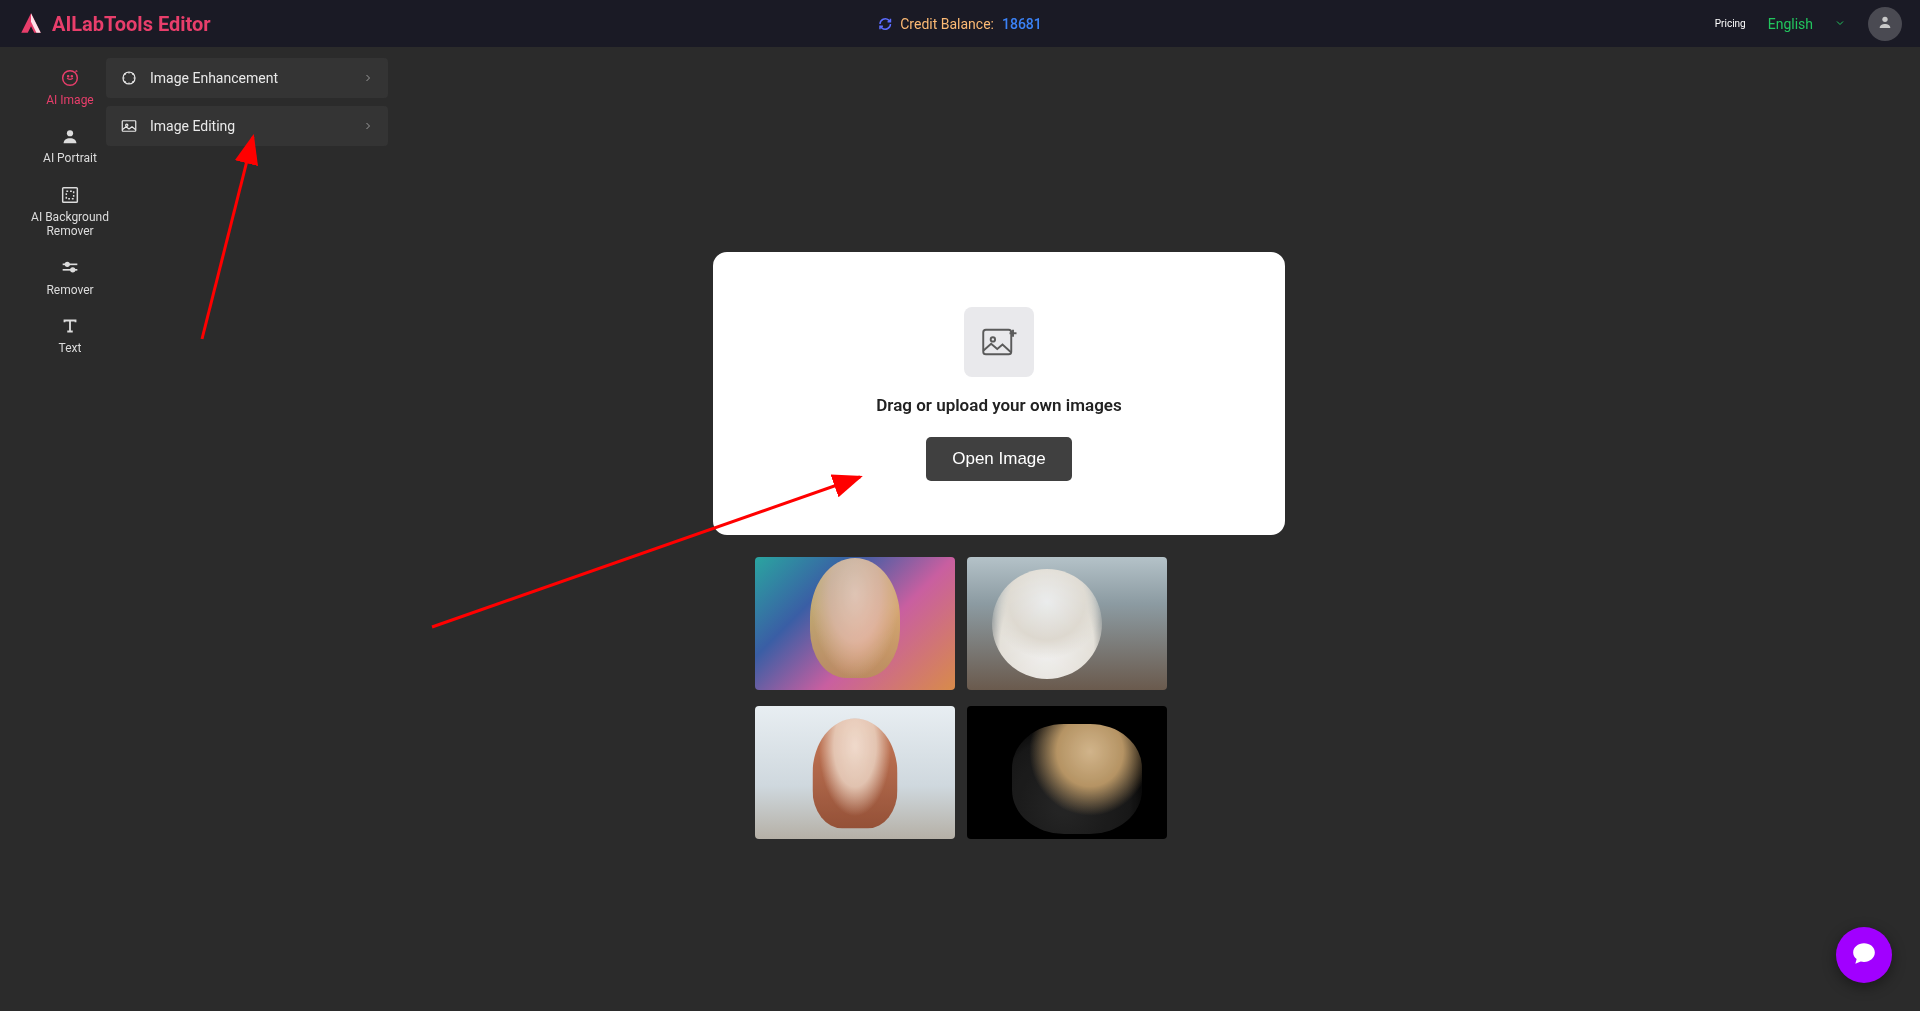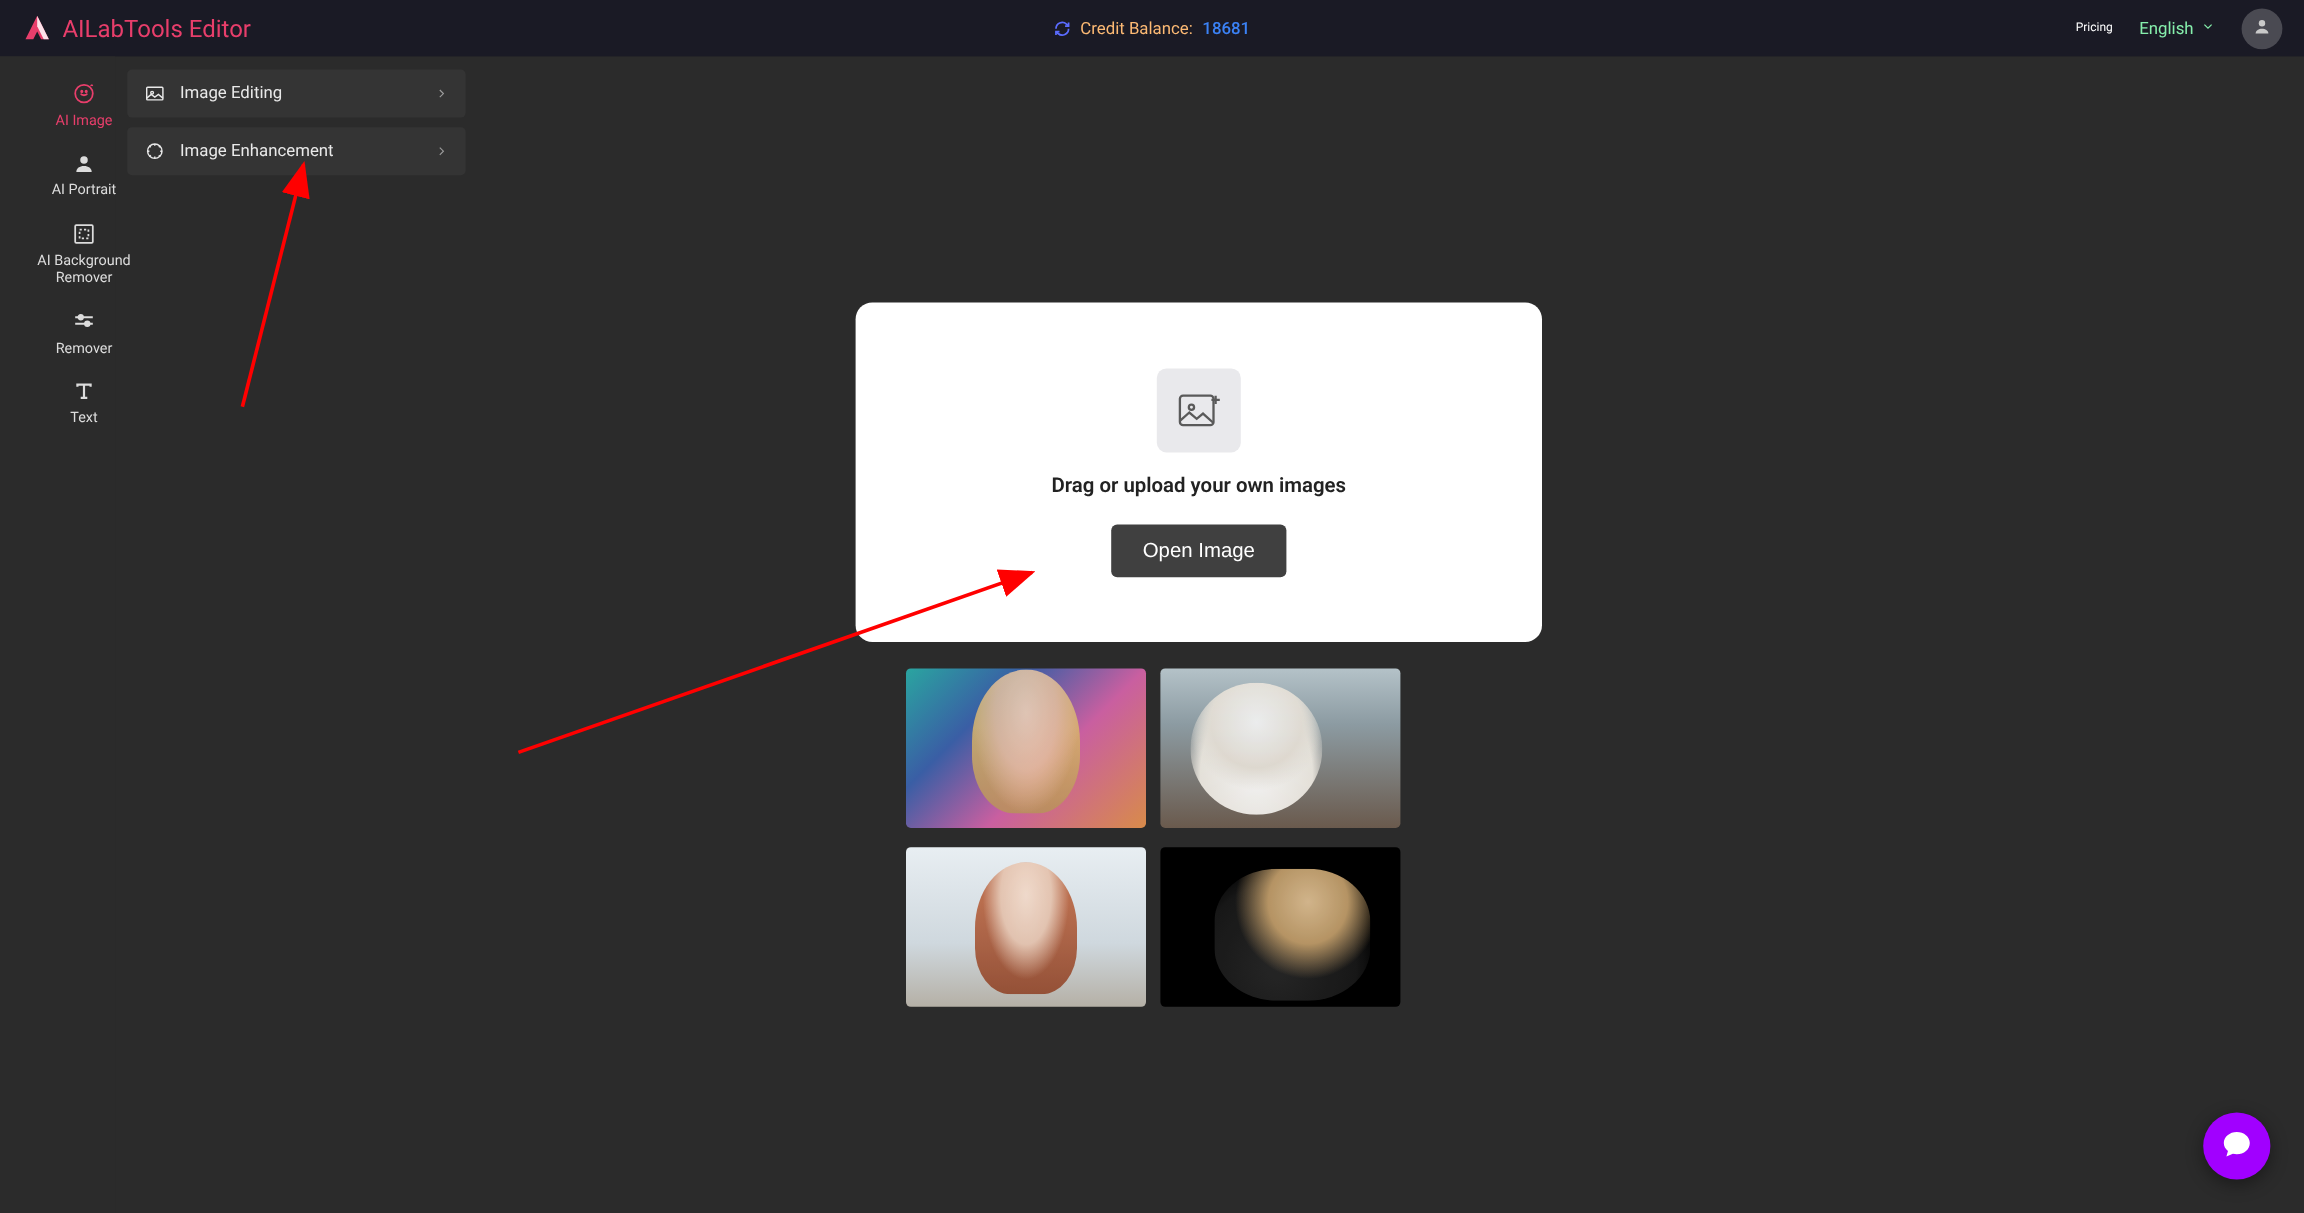--- a/index.html
+++ b/index.html
@@ -23,21 +23,21 @@
     position: relative;
   }
   .logo-wrap {
     display: flex;
     align-items: center;
     gap: 8px;
   }
   .logo-icon svg { display: block; }
   .logo-text {
     color: #e83e6b;
-    font-weight: 400;
+    font-weight: 700;
     font-size: 20px;
   }
   .credit-wrap {
     position: absolute;
     left: 50%;
     transform: translateX(-50%);
     display: flex;
     align-items: center;
     gap: 8px;
     font-size: 14px;
@@ -45,21 +45,21 @@
   .credit-label { color: #fdba74; text-align: center; }
   .credit-value { color: #3b82f6; font-weight: 500; }
   .refresh-icon { color: #5b6cff; display: flex; align-items: center; }
   .header-right {
     margin-left: auto;
     display: flex;
     align-items: center;
     gap: 22px;
   }
   .header-link { color: #fff; font-size: 10px; cursor: pointer; }
-  .lang-wrap { display: flex; align-items: flex-start; gap: 6px; color: #86efac; font-size: 14px; cursor: pointer; }
+  .lang-wrap { display: flex; align-items: flex-start; gap: 21px; color: #22c55e; font-size: 14px; cursor: pointer; }
   .avatar {
     width: 34px; height: 34px;
     border-radius: 50%;
     background: #4a4a52;
     display: flex; align-items: center; justify-content: center;
     color: #c9c9c9;
     cursor: pointer;
   }
 
   
@@ -313,40 +313,40 @@
         </svg>
     </div>
     <span class="nav-label">Text</span>
   </div>
 </div>
 
 <div class="submenu">
   <div class="submenu-item">
     <span class="submenu-icon">
       <svg width="18" height="18" viewBox="0 0 24 24" fill="none" stroke="currentColor" stroke-width="1.6">
+          <circle cx="12" cy="12" r="8"></circle>
+          <path d="M12 4v2M12 18v2M4 12h2M18 12h2M6 6l1.5 1.5M16.5 16.5L18 18M6 18l1.5-1.5M16.5 7.5L18 6"></path>
+        </svg>
+    </span>
+    <span>Image Enhancement</span>
+    <span class="chev">
+      <svg width="12" height="12" viewBox="0 0 24 24" fill="none" stroke="currentColor" stroke-width="2">
+          <polyline points="9 6 15 12 9 18"></polyline>
+        </svg>
+    </span>
+  </div>
+  <div class="submenu-item">
+    <span class="submenu-icon">
+      <svg width="18" height="18" viewBox="0 0 24 24" fill="none" stroke="currentColor" stroke-width="1.6">
           <rect x="3" y="5" width="18" height="14" rx="1"></rect>
           <circle cx="9" cy="11" r="1.5"></circle>
           <path d="M3 17l5-4 4 3 4-3 5 4"></path>
         </svg>
     </span>
     <span>Image Editing</span>
-    <span class="chev">
-      <svg width="12" height="12" viewBox="0 0 24 24" fill="none" stroke="currentColor" stroke-width="2">
-          <polyline points="9 6 15 12 9 18"></polyline>
-        </svg>
-    </span>
-  </div>
-  <div class="submenu-item">
-    <span class="submenu-icon">
-      <svg width="18" height="18" viewBox="0 0 24 24" fill="none" stroke="currentColor" stroke-width="1.6">
-          <circle cx="12" cy="12" r="8"></circle>
-          <path d="M12 4v2M12 18v2M4 12h2M18 12h2M6 6l1.5 1.5M16.5 16.5L18 18M6 18l1.5-1.5M16.5 7.5L18 6"></path>
-        </svg>
-    </span>
-    <span>Image Enhancement</span>
     <span class="chev">
       <svg width="12" height="12" viewBox="0 0 24 24" fill="none" stroke="currentColor" stroke-width="2">
           <polyline points="9 6 15 12 9 18"></polyline>
         </svg>
     </span>
   </div>
 </div>
 
 <div class="main">
 

